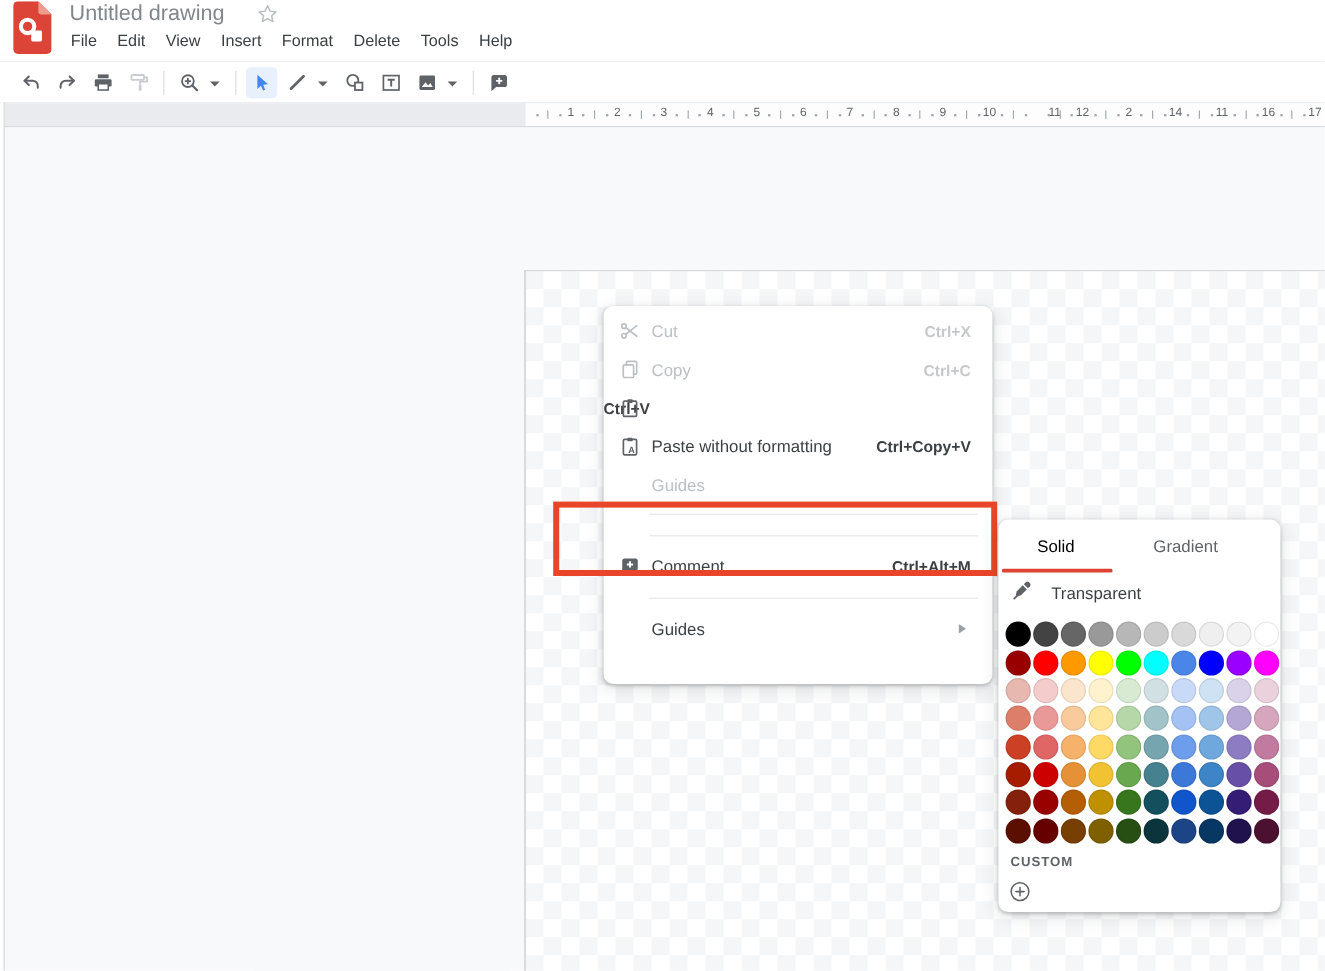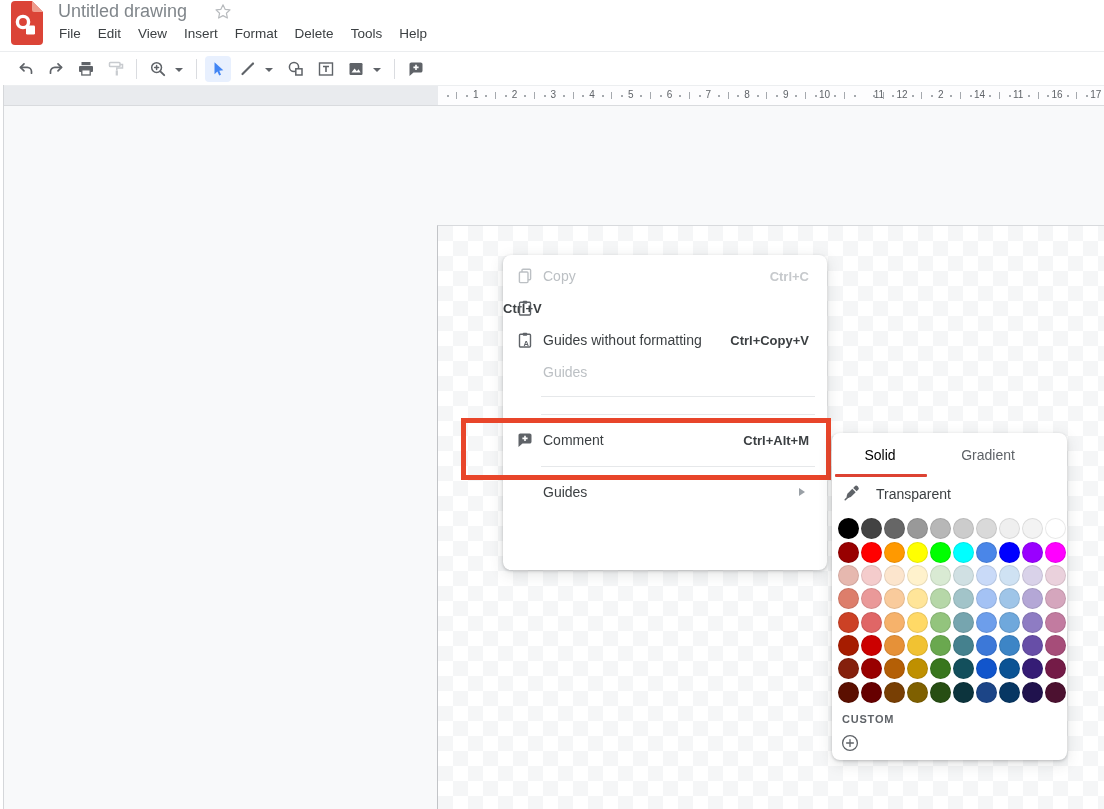--- a/index.html
+++ b/index.html
@@ -263,20 +263,31 @@
 </div>
 
 <div class="workspace">
   <div class="page"></div>
 </div>
 <div class="left-strip"></div>
 
 <div class="context-menu" id="context-menu">
     <div class="mi disabled">
       <span class="ic"><svg width="18" height="18" viewBox="0 0 18 18">
+          <g fill="none" stroke="currentColor" stroke-width="1.4" stroke-linecap="round">
+            <circle cx="4" cy="4.8" r="1.9"></circle>
+            <circle cx="4" cy="12.8" r="1.9"></circle>
+            <path d="M5.7 6.1 L14.6 13.2 M5.7 11.5 L14.6 4.4"></path>
+          </g>
+        </svg></span>
+      <span class="lbl">Cut</span>
+      <span class="sc">Ctrl+X</span>
+    </div>
+    <div class="mi disabled">
+      <span class="ic"><svg width="18" height="18" viewBox="0 0 18 18">
           <g fill="none" stroke="currentColor" stroke-width="1.4">
             <rect x="6" y="2.2" width="8.6" height="10.6" rx="1"></rect>
             <rect x="3.4" y="5" width="8.6" height="10.6" rx="1" fill="#fff"></rect>
           </g>
         </svg></span>
       <span class="lbl">Copy</span>
       <span class="sc">Ctrl+C</span>
     </div>
     <div class="mi">
       <span class="ic"><svg width="18" height="18" viewBox="0 0 18 18">
@@ -284,21 +295,21 @@
           <rect x="6.8" y="1.8" width="4.4" height="3" rx="0.8" fill="currentColor"></rect>
         </svg></span>
       <span class="sc">Ctrl+V</span>
     </div>
     <div class="mi">
       <span class="ic"><svg width="18" height="18" viewBox="0 0 18 18">
           <rect x="3.5" y="3.2" width="11" height="12.8" rx="1" fill="none" stroke="currentColor" stroke-width="1.4"></rect>
           <rect x="6.8" y="1.8" width="4.4" height="3" rx="0.8" fill="currentColor"></rect>
           <text x="10.3" y="14.6" font-size="7.5" font-weight="bold" fill="currentColor" text-anchor="middle" font-family="Liberation Sans, sans-serif">A</text>
         </svg></span>
-      <span class="lbl">Guides without formatting</span>
+      <span class="lbl">Paste without formatting</span>
       <span class="sc">Ctrl+Copy+V</span>
     </div>
     <div class="mi disabled">
       <span class="lbl">Guides</span>
     </div>
     <div class="msep" style="height: 16px;">
       <div class="line"></div>
     </div>
     <div class="msep" style="height: 20px;">
       <div class="line"></div>

